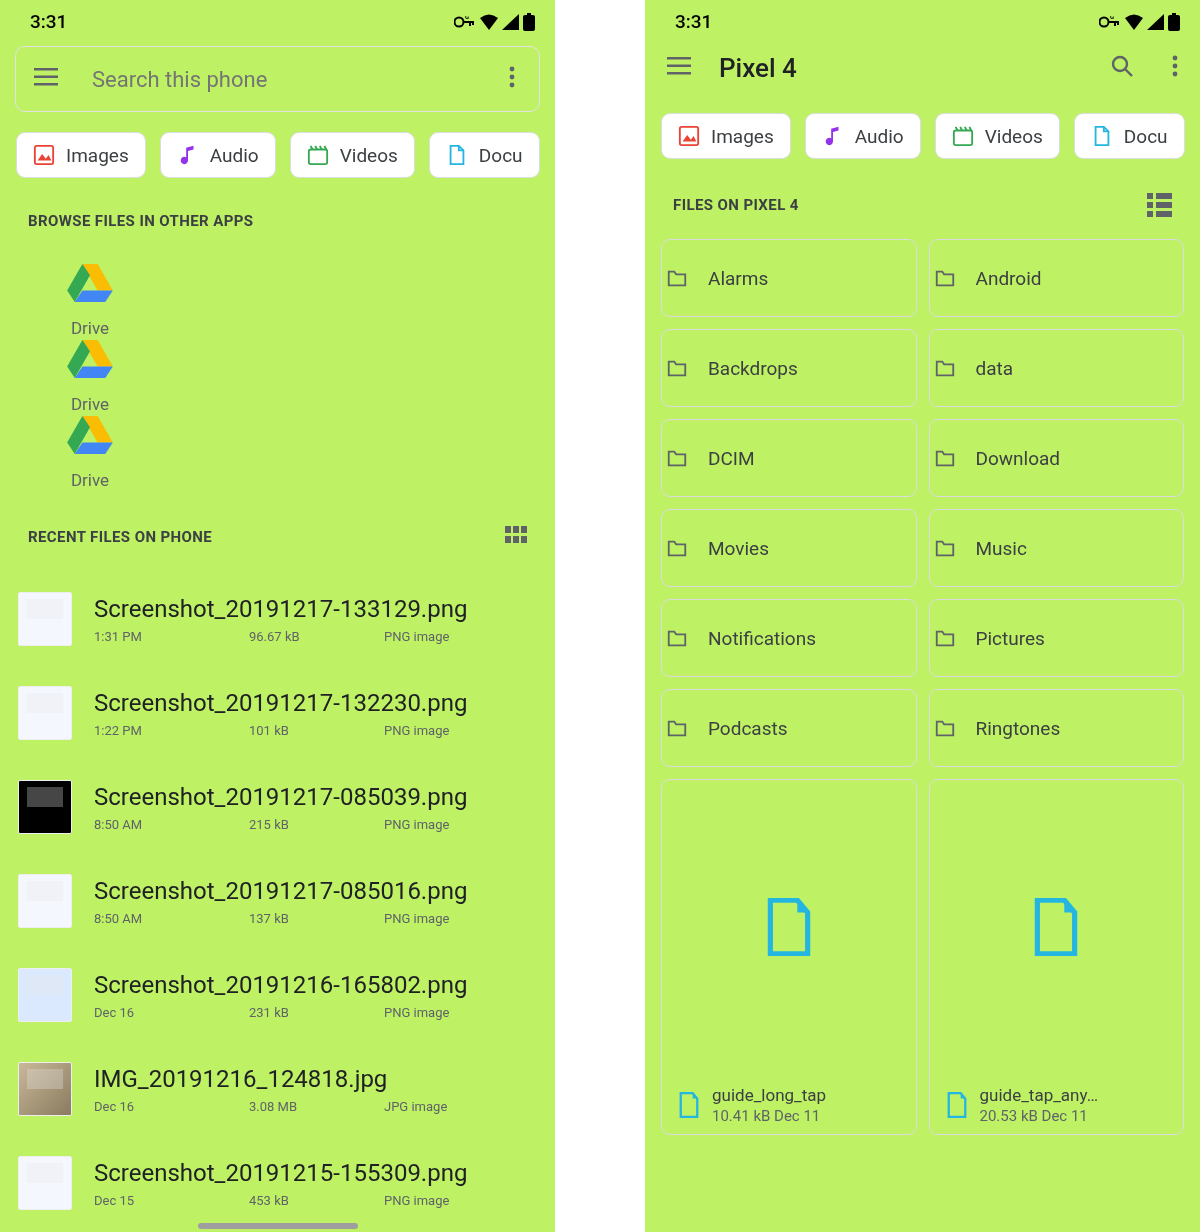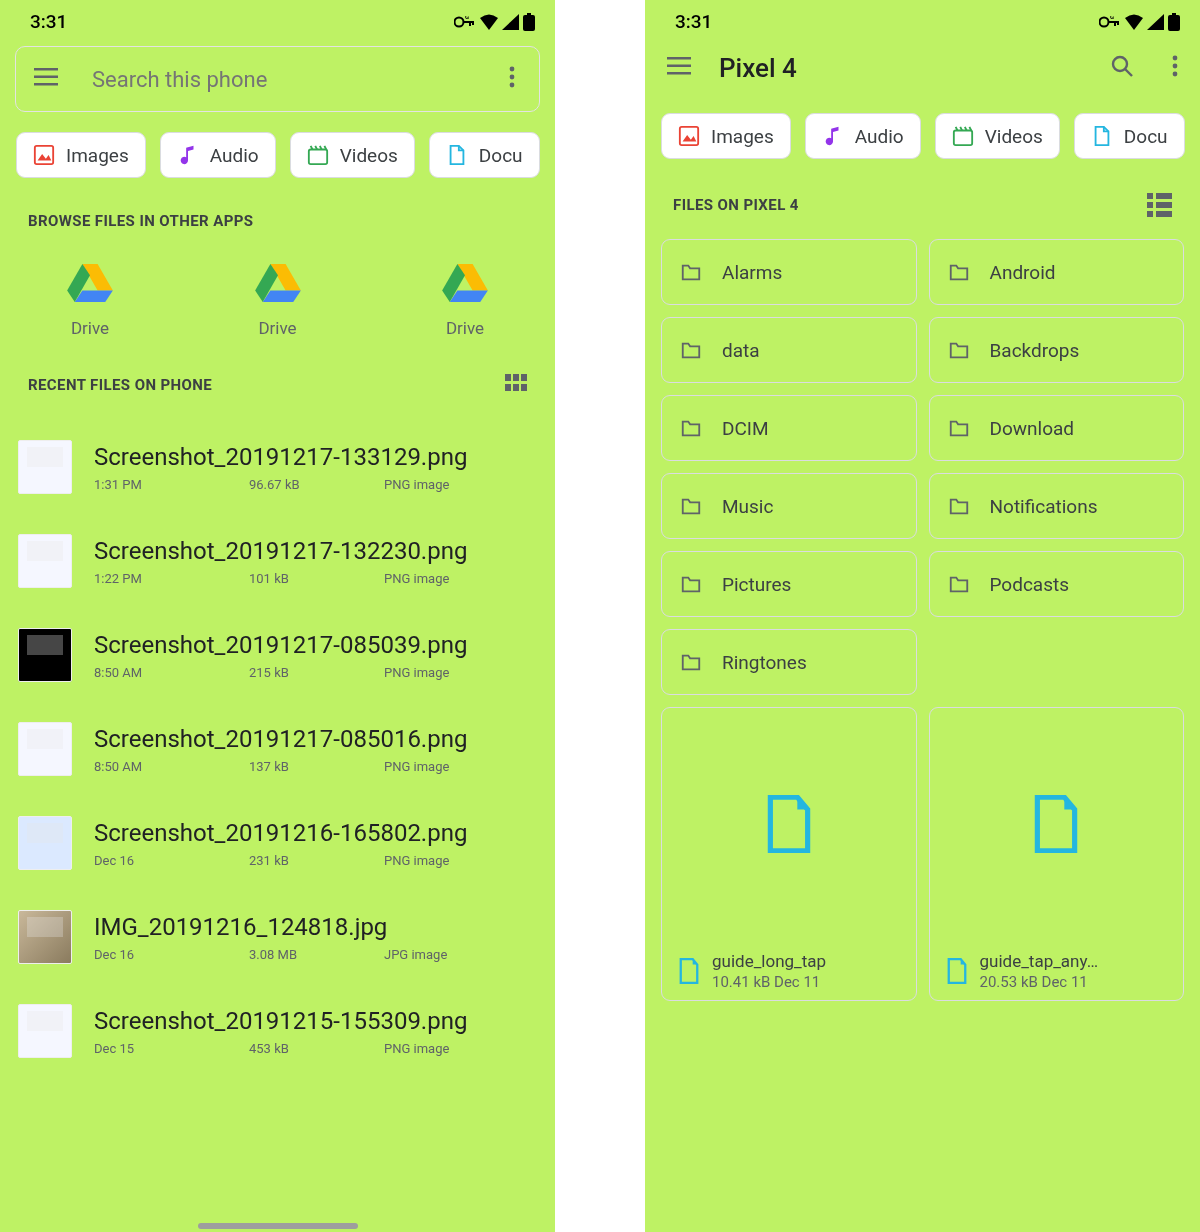--- a/index.html
+++ b/index.html
@@ -95,22 +95,23 @@
     font-weight: 700;
     letter-spacing: 0.4px;
     color: #3c4043;
     gap: 8px;
   }
   .section-header .grid-icon { color:#5f6368; }
 
   
   .drive-row {
     display: flex;
-    justify-content: space-between;
+    justify-content: flex-end;
     padding: 28px 30px 2px 30px;
+    flex-direction: column;
   }
   .drive-item {
     display: flex;
     flex-direction: column;
     align-items: center;
     width: 120px;
   }
   .drive-item svg { width: 46px; height: 40px; }
   .drive-item .lbl { margin-top: 16px; font-size: 17px; color:#5f6368; }
 
@@ -148,38 +149,38 @@
     grid-template-columns: 1fr 1fr;
     gap: 12px;
     padding: 18px 16px 0 16px;
   }
   .folder-chip {
     display: flex;
     align-items: center;
     gap: 20px;
     border: 1px solid #dadce0;
     border-radius: 9px;
-    padding: 0 18px;
-    height: 66px;
+    padding: 0 4px;
+    height: 78px;
     font-size: 19px;
     color:#3c4043;
   }
   .folder-chip svg { width:22px; height:22px; color:#5f6368; }
 
   
   .file-cards {
     display: grid;
     grid-template-columns: 1fr 1fr;
     gap: 12px;
     padding: 12px 16px 0 16px;
   }
   .file-card {
     border: 1px solid #dadce0;
     border-radius: 9px;
-    height: 294px;
+    height: 356px;
     display:flex;
     flex-direction:column;
   }
   .file-card .big-icon {
     flex:1;
     display:flex;
     align-items:center;
     justify-content:center;
   }
   .file-card .big-icon svg { width:50px; height:58px; }
@@ -523,39 +524,45 @@
       <div class="folder-chip">
         <svg viewBox="0 0 24 24">
           <path d="M3 5 H9 L11 8 H21 V20 H3 Z" fill="none" stroke="#5f6368" stroke-width="2"></path>
         </svg>
         <span>Android</span>
       </div>
       <div class="folder-chip">
         <svg viewBox="0 0 24 24">
           <path d="M3 5 H9 L11 8 H21 V20 H3 Z" fill="none" stroke="#5f6368" stroke-width="2"></path>
         </svg>
+        <span>Backdrops</span>
+      </div>
+      <div class="folder-chip">
+        <svg viewBox="0 0 24 24">
+          <path d="M3 5 H9 L11 8 H21 V20 H3 Z" fill="none" stroke="#5f6368" stroke-width="2"></path>
+        </svg>
         <span>data</span>
       </div>
       <div class="folder-chip">
         <svg viewBox="0 0 24 24">
           <path d="M3 5 H9 L11 8 H21 V20 H3 Z" fill="none" stroke="#5f6368" stroke-width="2"></path>
         </svg>
-        <span>Backdrops</span>
-      </div>
-      <div class="folder-chip">
-        <svg viewBox="0 0 24 24">
-          <path d="M3 5 H9 L11 8 H21 V20 H3 Z" fill="none" stroke="#5f6368" stroke-width="2"></path>
-        </svg>
         <span>DCIM</span>
       </div>
       <div class="folder-chip">
         <svg viewBox="0 0 24 24">
           <path d="M3 5 H9 L11 8 H21 V20 H3 Z" fill="none" stroke="#5f6368" stroke-width="2"></path>
         </svg>
         <span>Download</span>
+      </div>
+      <div class="folder-chip">
+        <svg viewBox="0 0 24 24">
+          <path d="M3 5 H9 L11 8 H21 V20 H3 Z" fill="none" stroke="#5f6368" stroke-width="2"></path>
+        </svg>
+        <span>Movies</span>
       </div>
       <div class="folder-chip">
         <svg viewBox="0 0 24 24">
           <path d="M3 5 H9 L11 8 H21 V20 H3 Z" fill="none" stroke="#5f6368" stroke-width="2"></path>
         </svg>
         <span>Music</span>
       </div>
       <div class="folder-chip">
         <svg viewBox="0 0 24 24">
           <path d="M3 5 H9 L11 8 H21 V20 H3 Z" fill="none" stroke="#5f6368" stroke-width="2"></path>

